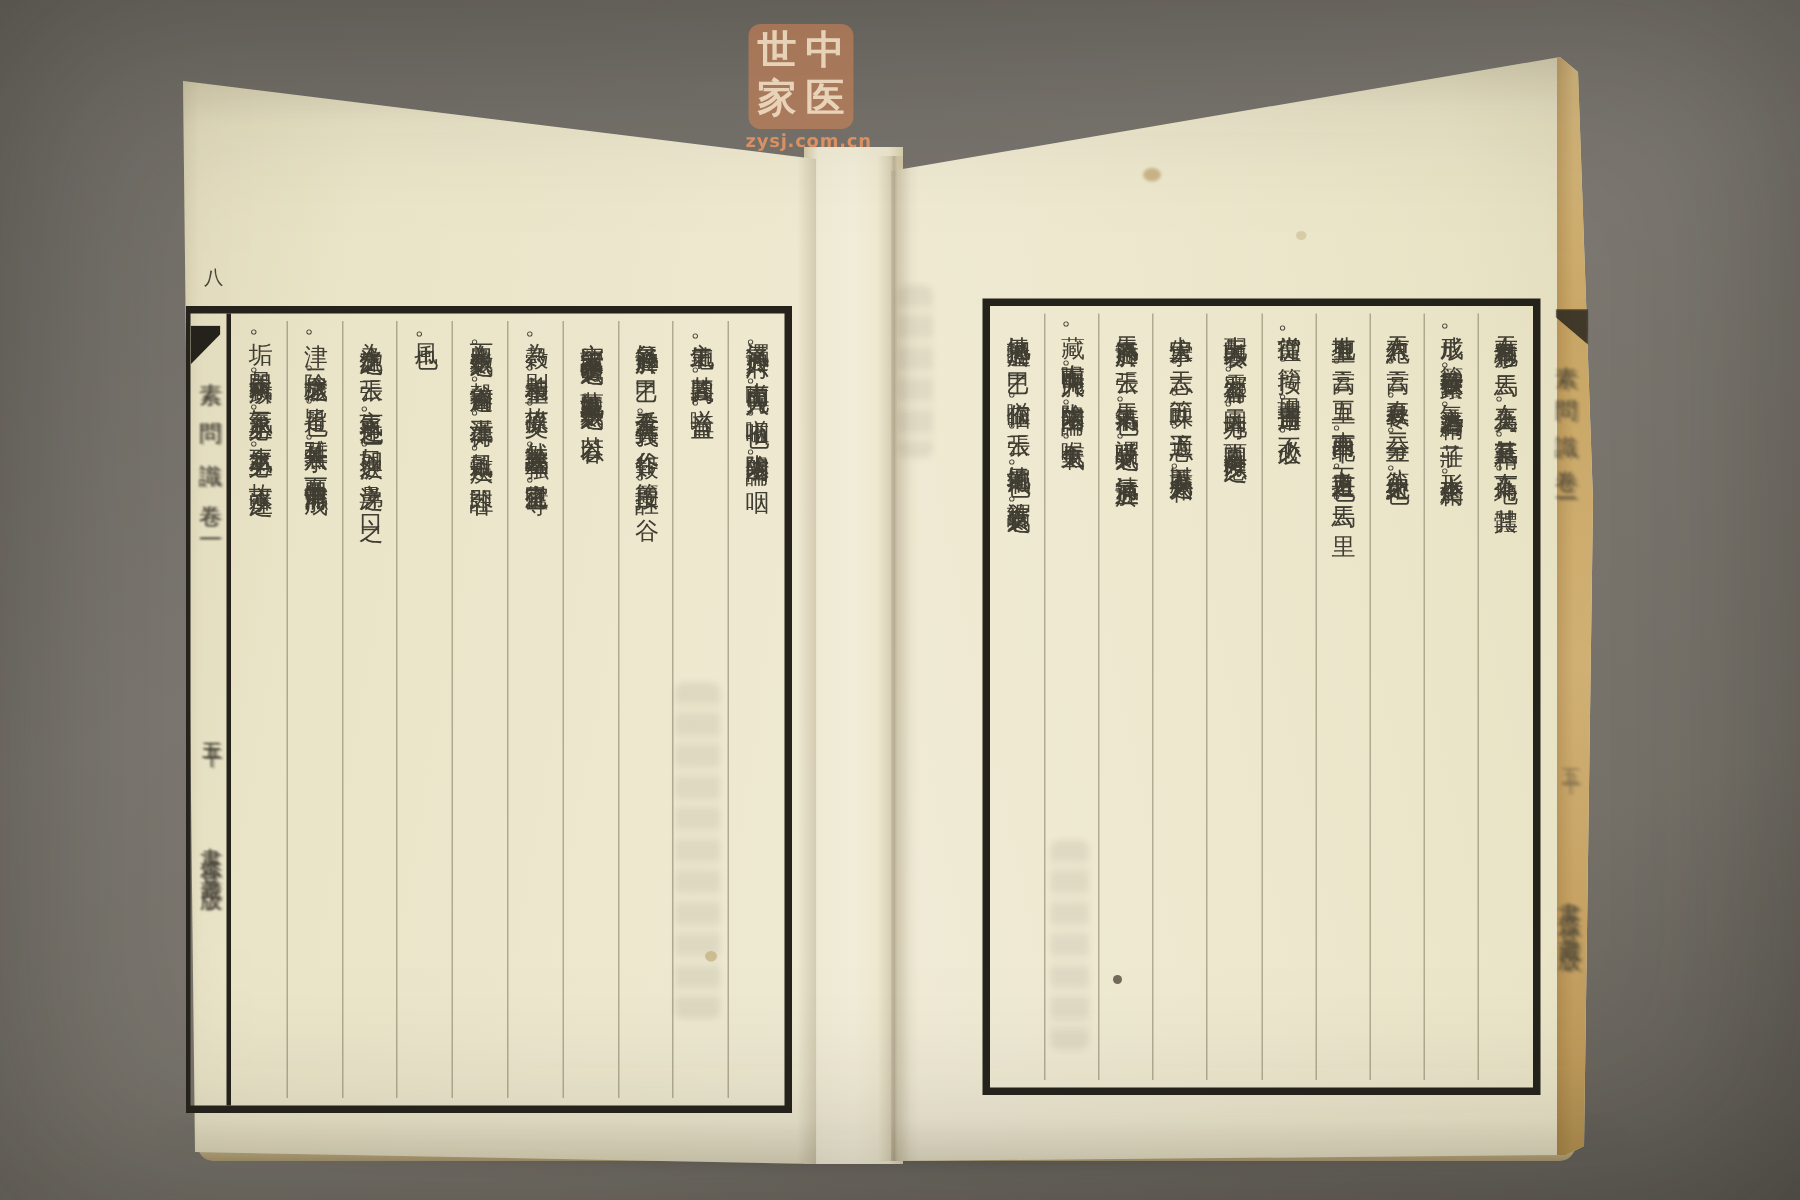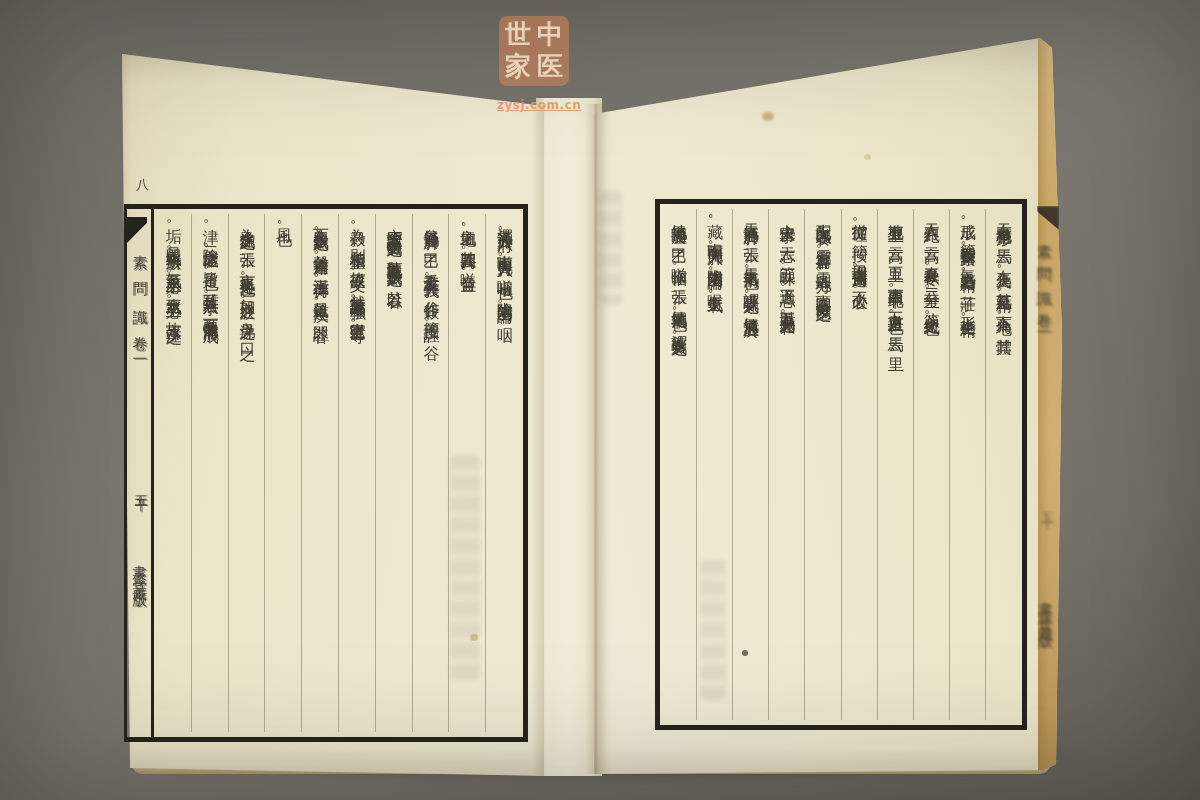--- a/index.html
+++ b/index.html
@@ -61,22 +61,22 @@
   .gx-title{top:30px;left:6px;font-size:15px;letter-spacing:23px;}
   .gx-page{top:300px;left:10px;font-size:12px;letter-spacing:6px;opacity:.45!important;}
   .gx-pub{top:388px;left:7px;font-size:14.5px;letter-spacing:8px;}
   .margin-mark{position:absolute;left:136px;top:176px;font-size:13px;color:#4a463a;z-index:5;}
   
   .watermark{position:absolute;left:497px;top:16px;width:74px;z-index:9;text-align:center;}
   .seal{width:70px;height:70px;margin:0 auto;background:rgba(223,135,82,.52);border-radius:8px;
     display:grid;grid-template-columns:1fr 1fr;grid-template-rows:1fr 1fr;direction:rtl;
     padding:3px;box-sizing:border-box;}
   .seal span{color:rgba(250,236,210,.78);font-size:26px;line-height:31px;font-weight:700;}
-  .wm-site{margin-top:12px;color:rgba(230,148,95,.9);font-size:12px;font-weight:700;
-    font-family:"DejaVu Sans","Liberation Sans",sans-serif;letter-spacing:.5px;text-decoration:underline;}
+  .wm-site{margin-top:1px;color:rgba(230,148,95,.9);font-size:12px;font-weight:700;
+    font-family:"DejaVu Sans","Liberation Sans",sans-serif;letter-spacing:.5px;}
   
   .gutter-crease{position:absolute;left:585px;top:104px;width:22px;height:670px;z-index:5;
     background:linear-gradient(90deg,rgba(120,100,60,0) 0%,rgba(110,90,55,.16) 40%,rgba(80,65,40,.28) 50%,rgba(110,90,55,.14) 60%,rgba(120,100,60,0) 100%);}
   .spot{position:absolute;border-radius:50%;z-index:6;}
   .spot1{left:762px;top:112px;width:12px;height:9px;background:#b2935a;opacity:.6;filter:blur(1px);}
   .spot2{left:742px;top:650px;width:6px;height:6px;background:#52483a;opacity:.8;}
   .spot3{left:470px;top:634px;width:8px;height:7px;background:#c2ae7c;opacity:.7;filter:blur(.5px);}
   .spot4{left:864px;top:154px;width:7px;height:6px;background:#cdbd92;opacity:.6;filter:blur(.5px);}
   .ghost-blot{position:absolute;filter:blur(2.2px);border-radius:6px;z-index:3;
     background:repeating-linear-gradient(180deg,rgba(100,95,80,.11) 0 14px,rgba(100,95,80,.03) 14px 21px);}

